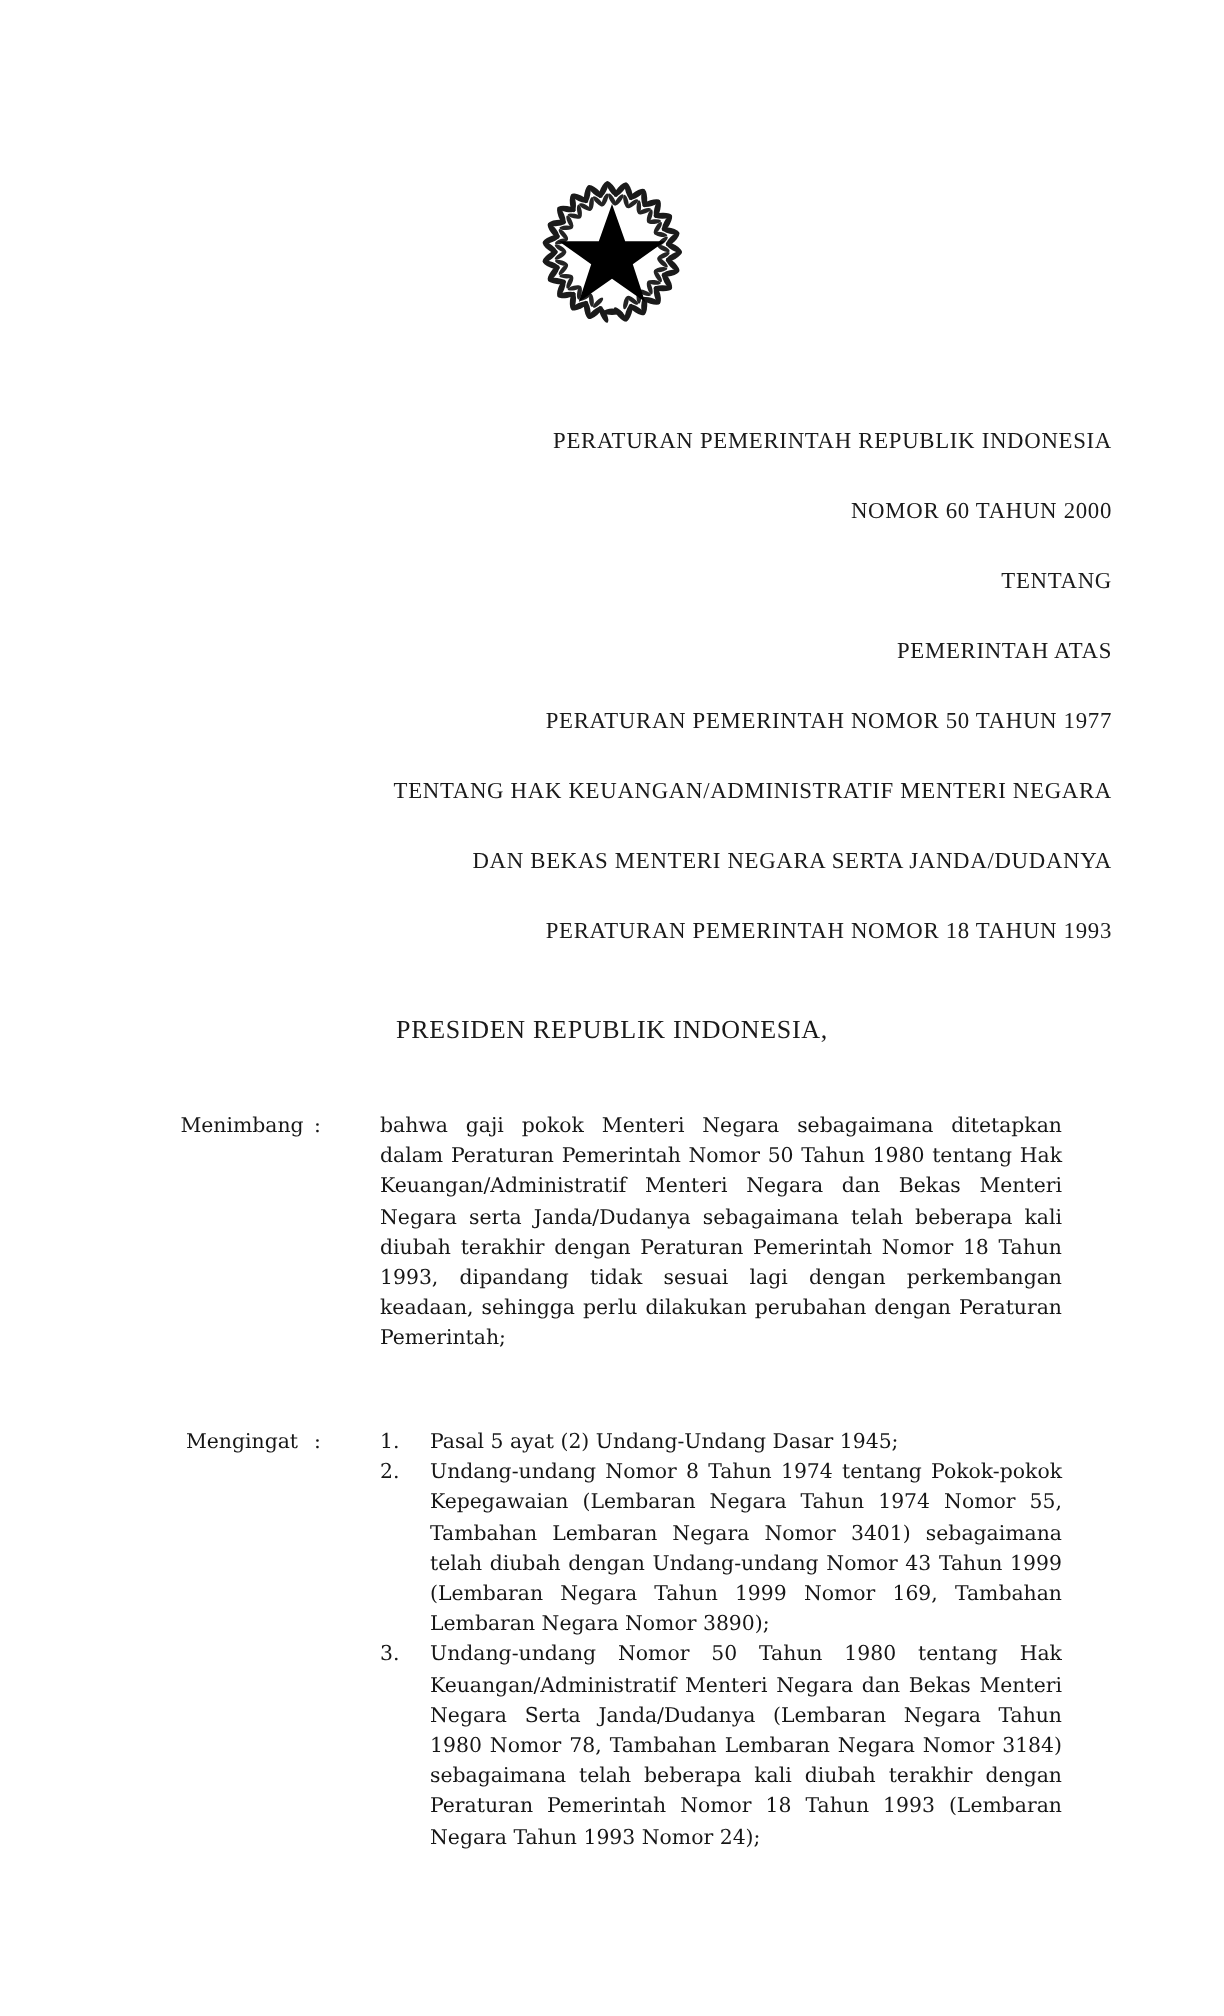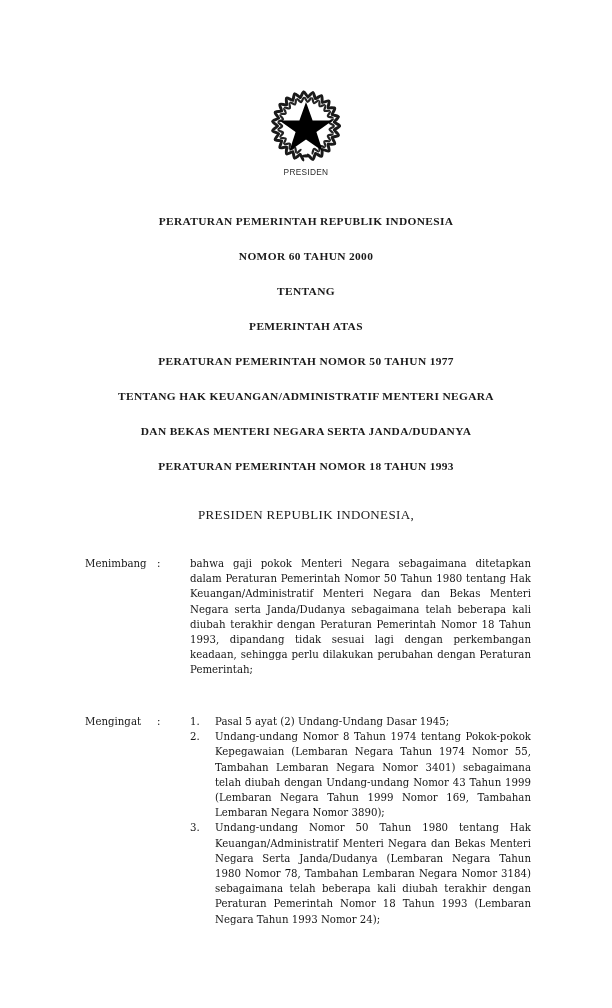--- a/index.html
+++ b/index.html
@@ -51,22 +51,21 @@
     letter-spacing: 0.3px;
     color: #2b2b2b;
   }
 
   
   .title-block {
     position: absolute;
     left: 56px;
     top: 214px;
     width: 500px;
-    text-align: center;
-    font-weight: bold;
+    text-align: right;
   }
   .title-line {
     font-family: "Liberation Serif", "DejaVu Serif", serif;
     font-size: 11.4px;
     line-height: 14px;
     letter-spacing: 0.35px;
     color: #1a1a1a;
     height: 35px;
     white-space: nowrap;
   }
@@ -93,20 +92,21 @@
   }
   #clause-menimbang { top: 556px; }
   #clause-mengingat { top: 714px; }
 
   .clause-label {
     width: 72px;
     flex: 0 0 72px;
     font-size: 10.2px;
     line-height: 15.2px;
     color: #161616;
+    text-align: center;
   }
   .clause-colon {
     width: 33px;
     flex: 0 0 33px;
     font-size: 10.2px;
     line-height: 15.2px;
     color: #161616;
   }
   .clause-body {
     flex: 1 1 auto;
@@ -257,21 +257,20 @@
             <ellipse cx="28.72" cy="19.88" rx="3.4" ry="1.15" transform="rotate(276.5 28.72 19.88)" fill="#242424"></ellipse>
             <ellipse cx="32.04" cy="18.68" rx="3.4" ry="1.15" transform="rotate(224.3 32.04 18.68)" fill="#242424"></ellipse>
             <ellipse cx="35.49" cy="17.94" rx="3.4" ry="1.15" transform="rotate(292.2 35.49 17.94)" fill="#242424"></ellipse>
             <path d="M33.5 74.2 q5.5 -4 11 0 q-5.5 2.6 -11 0 z" fill="#1a1a1a"></path>
           </g>
 
         <polygon points="39,20 45.6,38.6 65.6,38.6 49.4,50.1 55.6,69.0 39,57.4 22.4,69.0 28.6,50.1 12.4,38.6 32.4,38.6" fill="#000000"></polygon>
       </svg>
     </div>
     <div class="emblem-caption">
-      <div>PRESIDEN</div>
     </div>
   </div>
 
   <div class="title-block">
     <div class="title-line">PERATURAN PEMERINTAH REPUBLIK INDONESIA</div>
     <div class="title-line">NOMOR 60 TAHUN 2000</div>
     <div class="title-line">TENTANG</div>
     <div class="title-line">PEMERINTAH ATAS</div>
     <div class="title-line">PERATURAN PEMERINTAH NOMOR 50 TAHUN 1977</div>
     <div class="title-line">TENTANG HAK KEUANGAN/ADMINISTRATIF MENTERI NEGARA</div>

